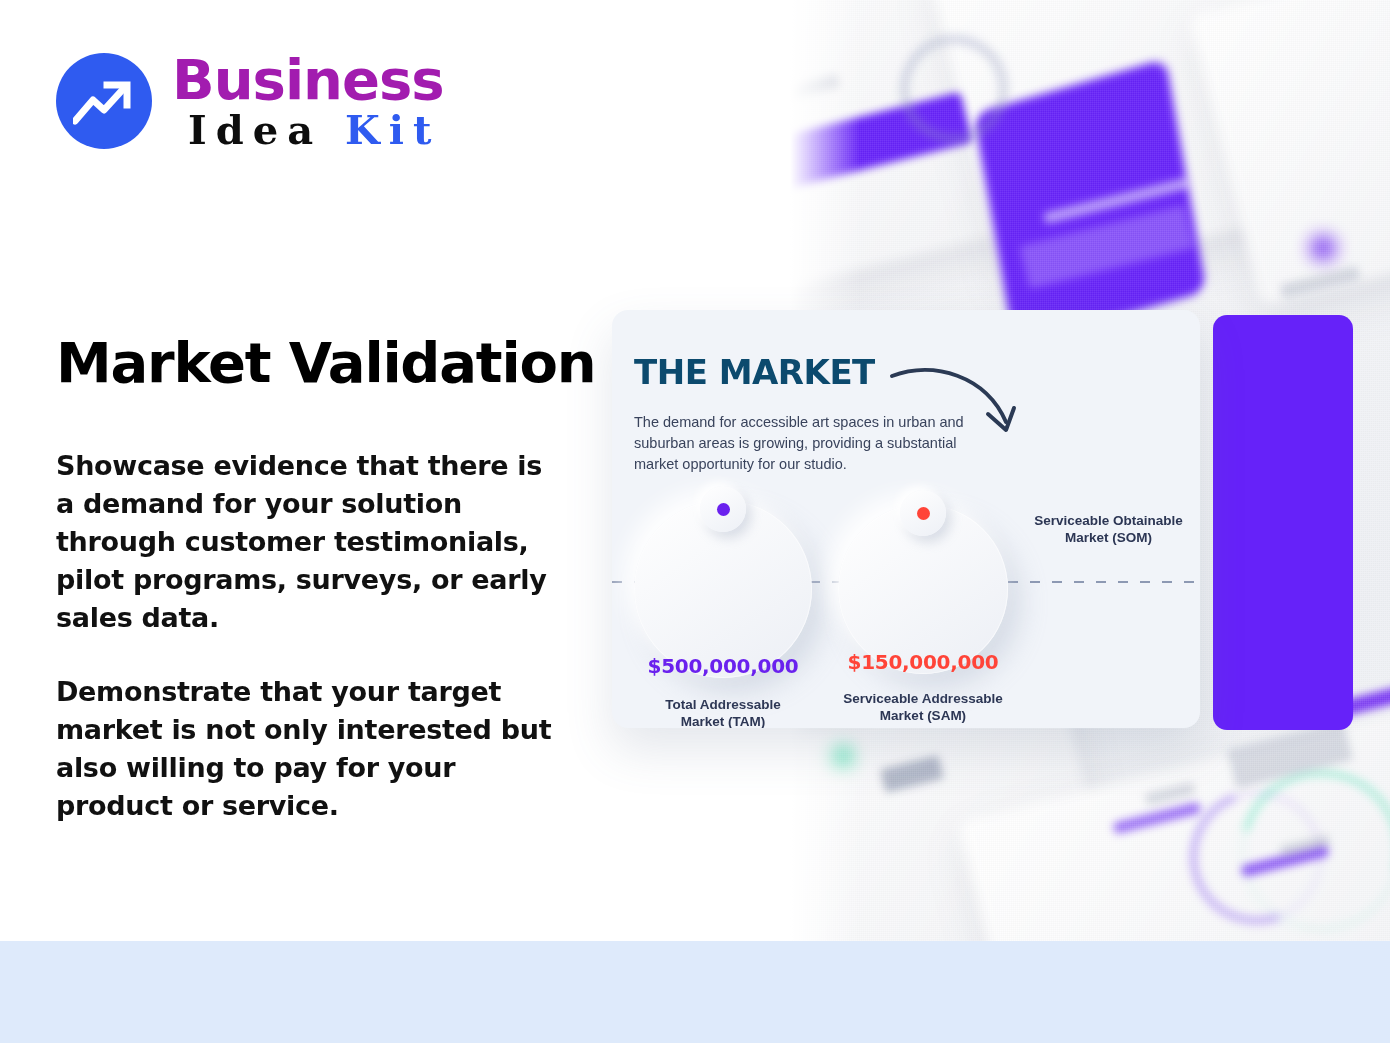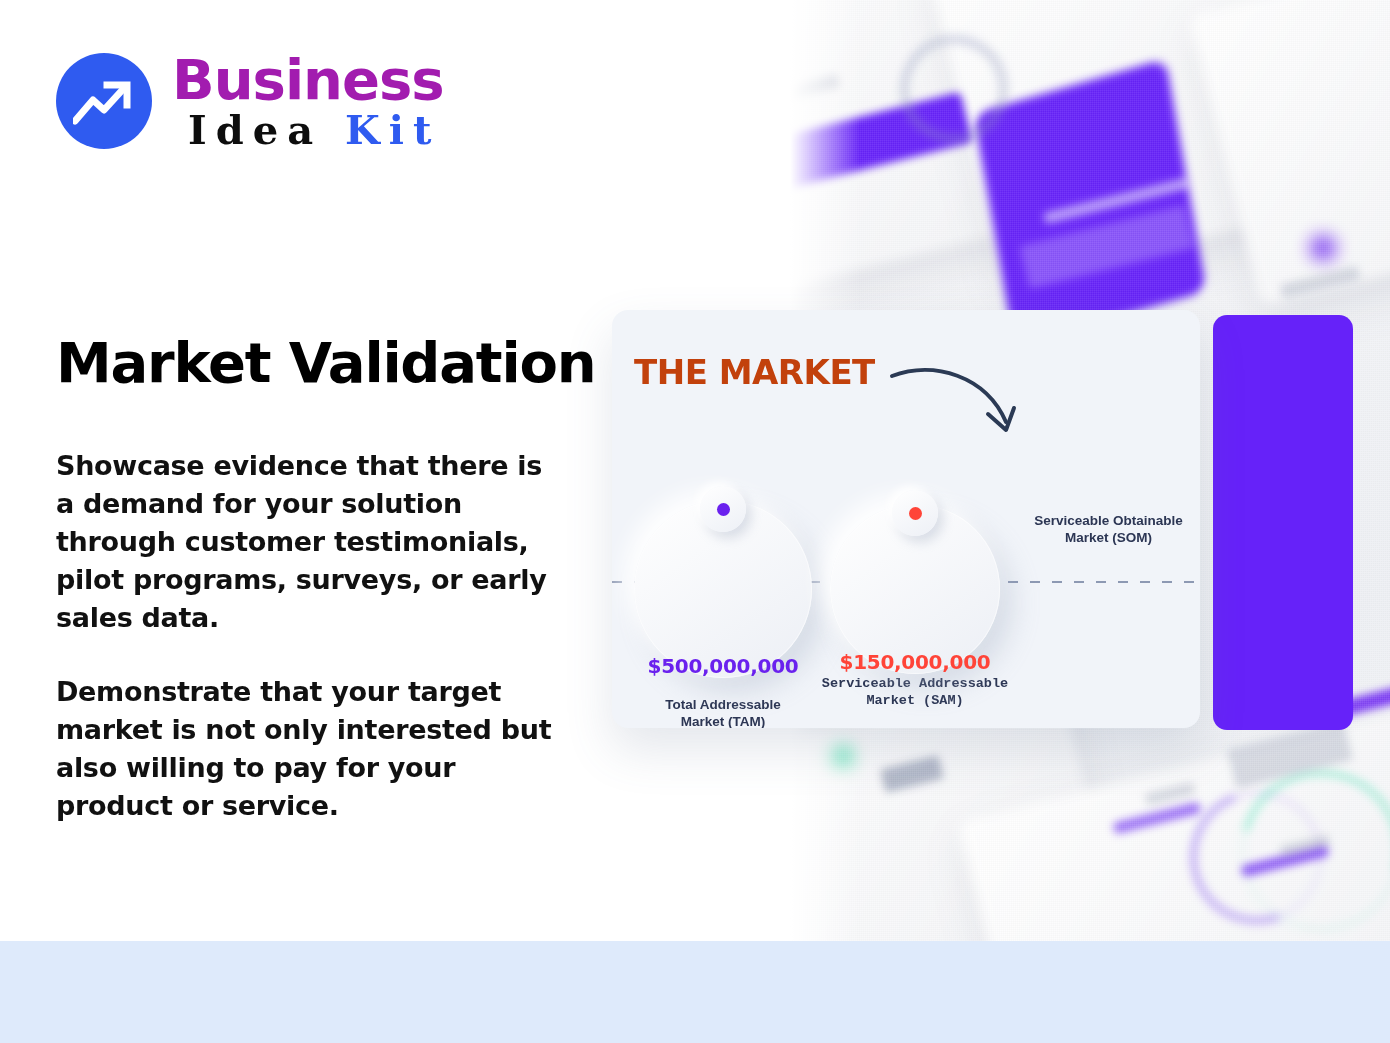--- a/index.html
+++ b/index.html
@@ -170,21 +170,21 @@
     box-shadow: 0 22px 48px rgba(90,105,135,.16);
     z-index: 5;
     overflow: hidden;
   }
   .market-title {
     position: absolute;
     left: 22px;
     top: 42px;
     font-size: 34px;
     font-weight: 700;
-    color: #c2410c;
+    color: #0c4a6e;
     letter-spacing: -.5px;
     font-family: "DejaVu Sans", sans-serif;
   }
   .market-desc {
     position: absolute;
     left: 22px;
     top: 102px;
     width: 345px;
     font-size: 14.5px;
     line-height: 21px;
@@ -334,20 +334,21 @@
 
   <h1 class="page-title">Market Validation</h1>
   <p class="body-para para-1">Showcase evidence that there is a demand for your solution through customer testimonials, pilot programs, surveys, or early sales data.</p>
   <p class="body-para para-2">Demonstrate that your target market is not only interested but also willing to pay for your product or service.</p>
 </div>
 
 <div class="purple-panel"></div>
 
 <div class="market-card">
   <div class="market-title">THE MARKET</div>
+  <div class="market-desc">The demand for accessible art spaces in urban and suburban areas is growing, providing a substantial market opportunity for our studio.</div>
 
   <div class="curve-arrow">
     <svg width="140" height="90" viewBox="0 0 140 90" aria-hidden="true">
       <path d="M4 18 C46 2, 98 18, 118 64" fill="none" stroke="#2B3A55" stroke-width="4" stroke-linecap="round"></path>
       <path d="M100 56 L118 72 L126 50" fill="none" stroke="#2B3A55" stroke-width="4" stroke-linecap="round" stroke-linejoin="round"></path>
     </svg>
   </div>
 
   <div class="dash-line"></div>
 
@@ -359,28 +360,28 @@
           <span class="dot" style="background:#6A21EE;"></span>
         </div>
         <span class="value" style="color:#6A21EE;">$500,000,000</span>
       </div>
       <div class="metric-label">
         <div>Total Addressable</div>
         <div>Market (TAM)</div>
       </div>
     </div>
 
-    <div class="metric" style="left:208px; width:190px;">
+    <div class="metric" style="left:216px; width:190px;">
       <div class="disc" style="width:170px; height:170px; margin-top:4px;">
         <div class="bubble">
           <span class="dot" style="background:#FF4438;"></span>
         </div>
         <span class="value" style="color:#FF4438;">$150,000,000</span>
       </div>
-      <div class="metric-label" style="margin-top:1px;font-family:Liberation Mono, monospace;">
+      <div class="metric-label" style="margin-top:16px;">
         <div>Serviceable Addressable</div>
         <div>Market (SAM)</div>
       </div>
     </div>
 
     <div class="metric" style="left:404px; width:185px;">
       <div class="metric-label" style="margin-top:12px;">
         <div>Serviceable Obtainable</div>
         <div>Market (SOM)</div>
       </div>

